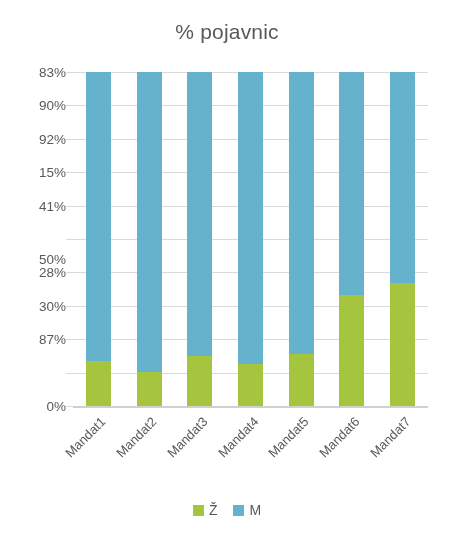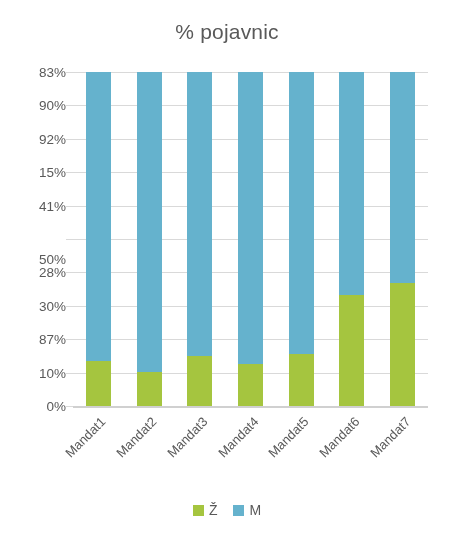--- a/index.html
+++ b/index.html
@@ -178,21 +178,20 @@
   <div id="y-axis-labels">
       <div class="ytick" style="top: 0px;">83%</div>
       <div class="ytick" style="top: 33.4px;">90%</div>
       <div class="ytick" style="top: 66.8px;">92%</div>
       <div class="ytick" style="top: 100.2px;">15%</div>
       <div class="ytick" style="top: 133.6px;">41%</div>
       <div class="ytick" style="top: 167px; margin-top: 20px;">50%</div>
       <div class="ytick" style="top: 200.4px;">28%</div>
       <div class="ytick" style="top: 233.8px;">30%</div>
       <div class="ytick" style="top: 267.2px;">87%</div>
-      <div class="ytick" style="top: 300.6px;">10%</div>
       <div class="ytick" style="top: 334px;">0%</div>
     </div>
   <div id="y-tickmarks">
       <div class="ytickmark" style="top: 0px;"></div>
       <div class="ytickmark" style="top: 33.4px;"></div>
       <div class="ytickmark" style="top: 66.8px;"></div>
       <div class="ytickmark" style="top: 100.2px;"></div>
       <div class="ytickmark" style="top: 133.6px;"></div>
       <div class="ytickmark" style="top: 167px;"></div>
       <div class="ytickmark" style="top: 200.4px;"></div>

